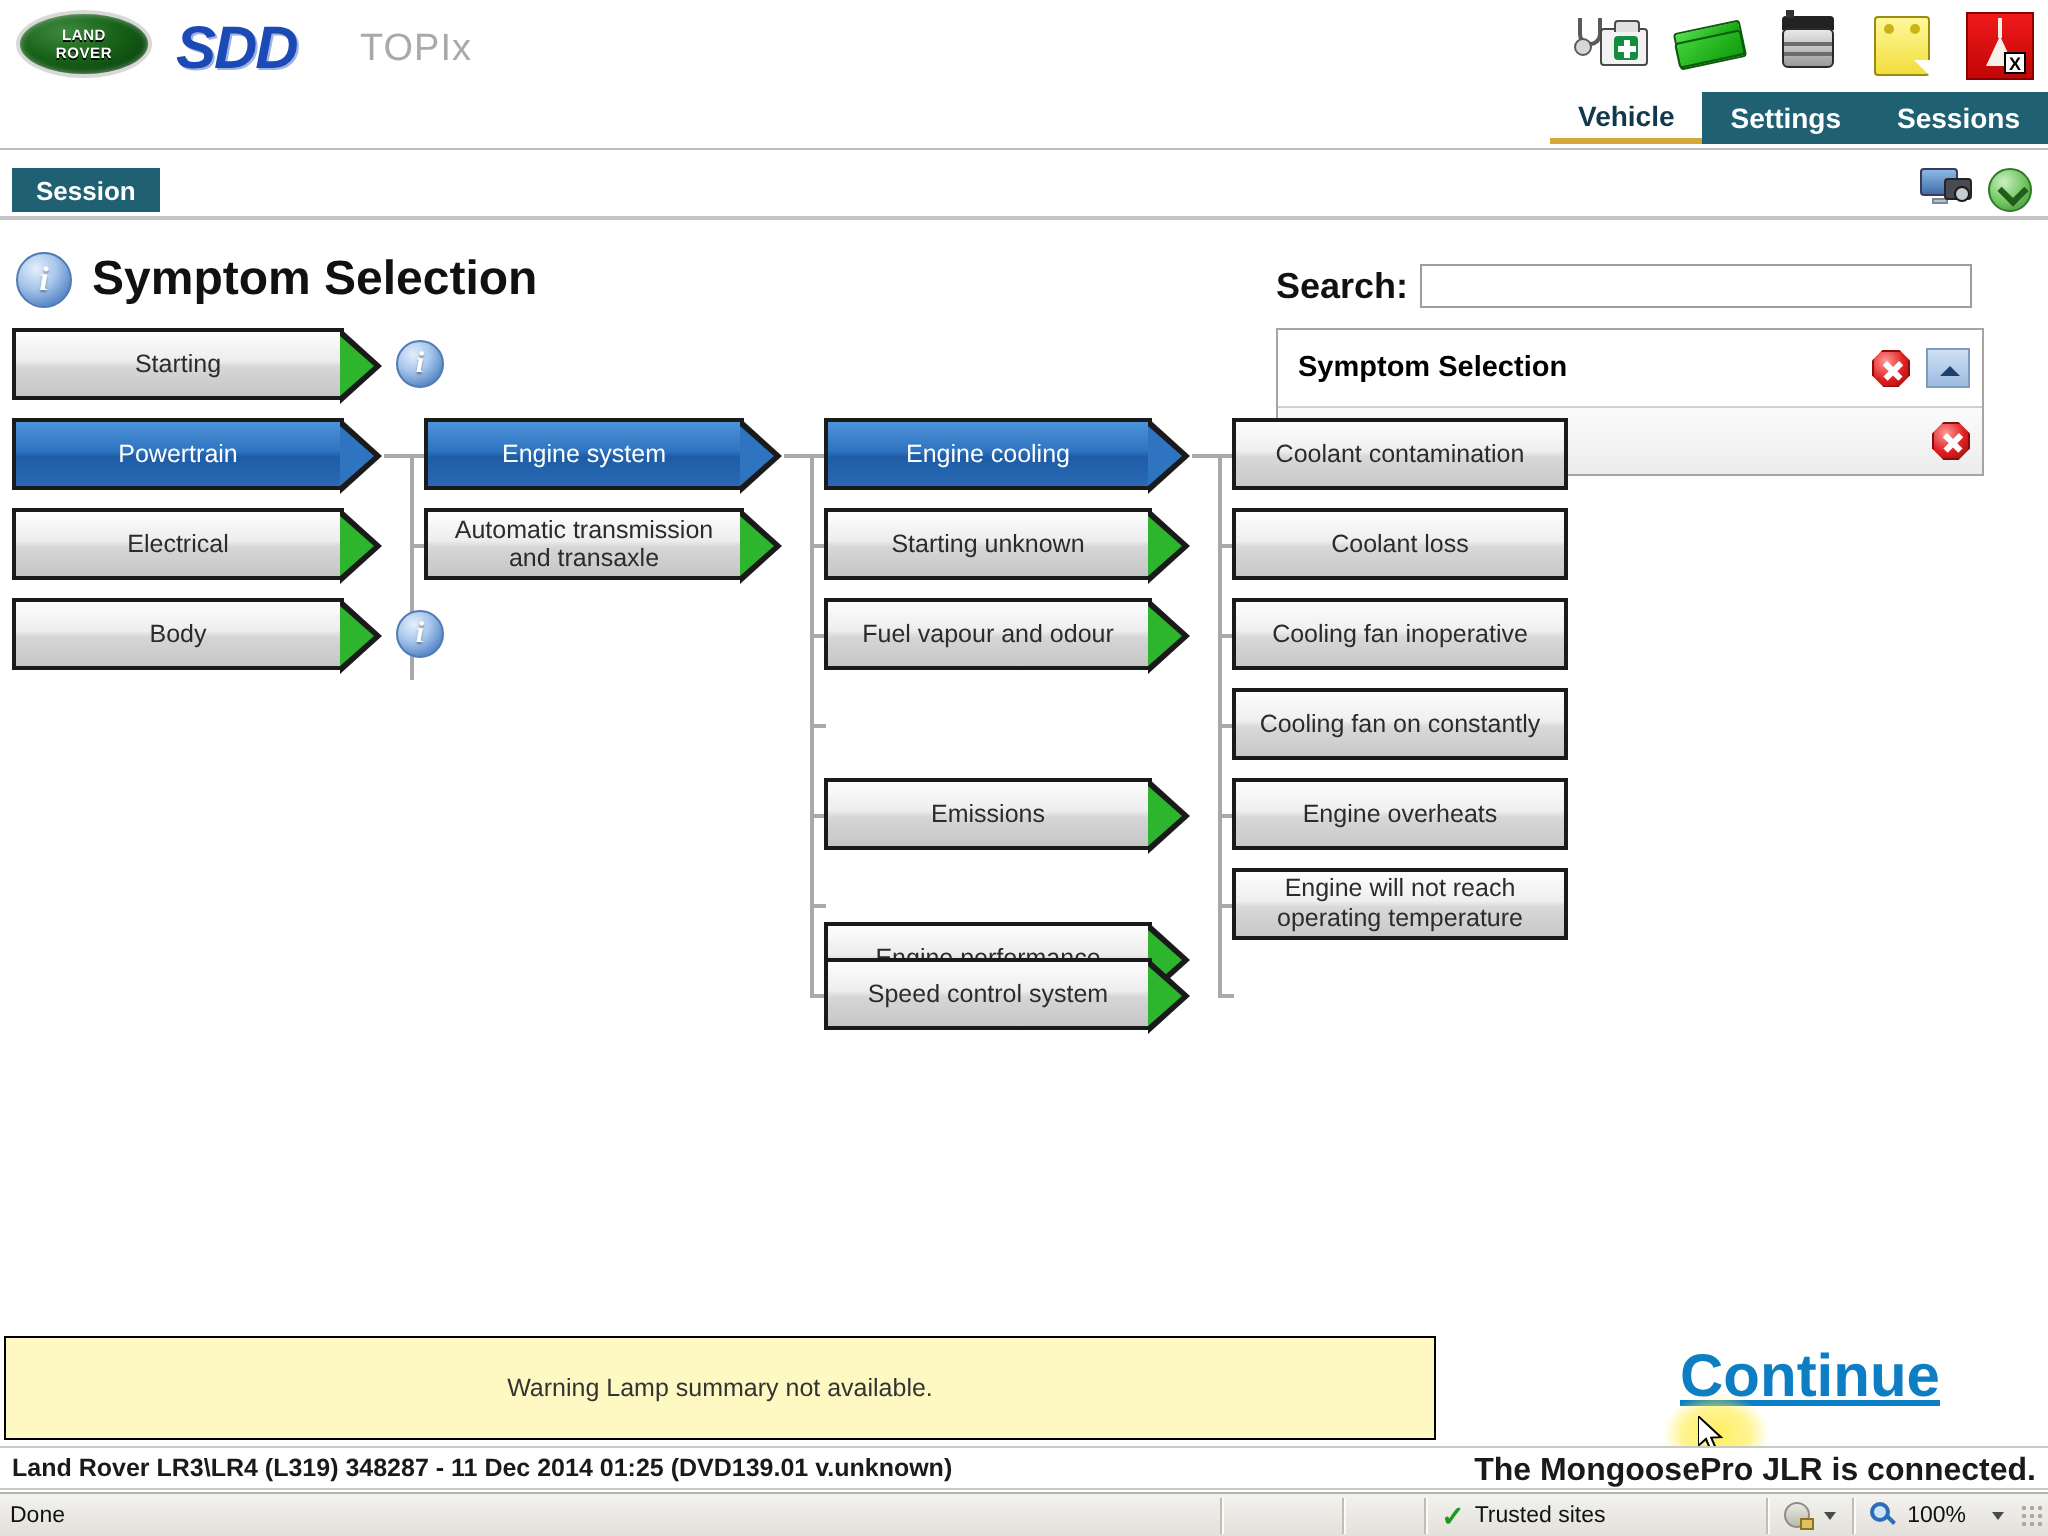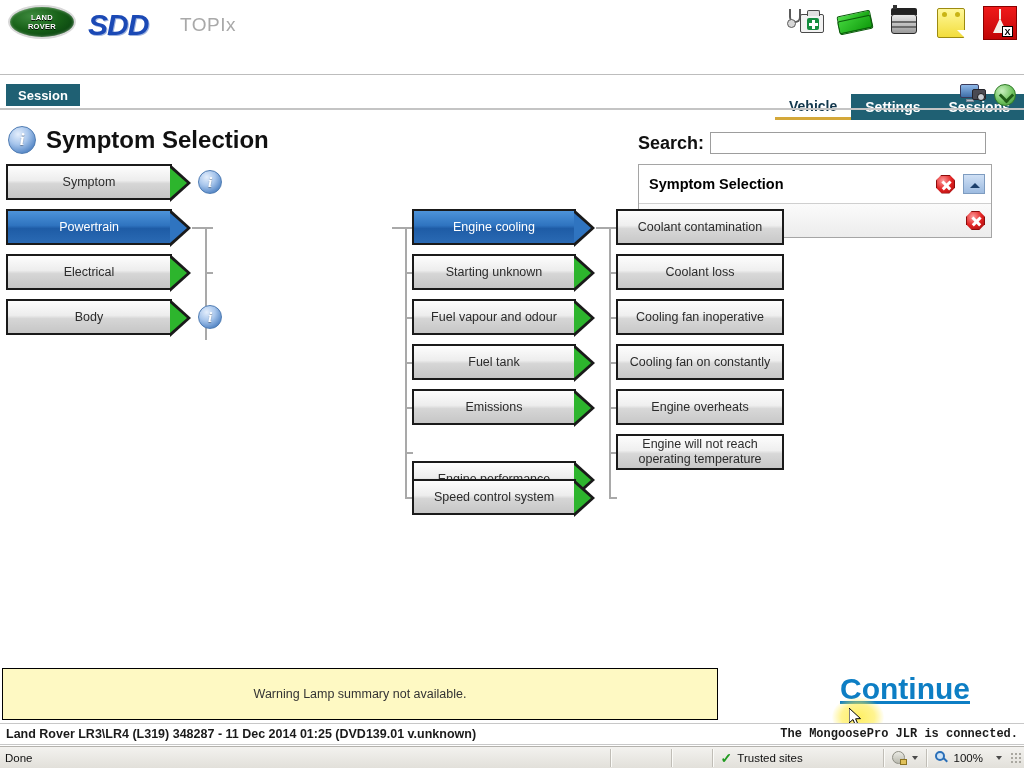--- a/index.html
+++ b/index.html
@@ -64,21 +64,21 @@
   .ic-note .d1,.ic-note .d2{position:absolute;width:5px;height:5px;border-radius:50%;background:#c9b415;top:10px;}
   .ic-note .d1{left:12px;} .ic-note .d2{left:25px;}
 
   
   .ic-warn .sq { position:absolute; left:5px; top:4px; width:34px; height:34px; background:linear-gradient(#f01a1a,#c10606); border:1px solid #8a0000;}
   .ic-warn .cone{position:absolute;left:15px;top:16px;width:0;height:0;border-left:7px solid transparent;border-right:7px solid transparent;border-bottom:15px solid #f5f0e8;}
   .ic-warn .ant{position:absolute;left:21px;top:7px;width:2px;height:10px;background:#f5f0e8;}
   .ic-warn .x{position:absolute;right:7px;bottom:7px;width:11px;height:11px;background:#fff;border:1px solid #000;font-size:9px;line-height:10px;text-align:center;color:#000;font-weight:bold;}
 
   
-  .tabs { position:absolute; right:0; top:46px; height:26px; display:flex; align-items:stretch;margin-top:48px; }
+  .tabs { position:absolute; right:0; top:46px; height:26px; display:flex; align-items:stretch; }
   .tab { padding:0 14px; display:flex; align-items:center; font-size:14px; font-weight:bold;
          font-family:"Liberation Sans", sans-serif; cursor:pointer; }
   .tab.inactive { background:#1f6073; color:#ffffff; }
   .tab.active { background:#ffffff; color:#12384d; border-bottom:3px solid #d4a83a; }
   .hdr-rule { position:absolute; left:0; top:74px; width:1024px; height:1px; background:#bdbdbd; }
 
   
   .session-bar { position:absolute; left:0; top:80px; width:1024px; height:32px; }
   .session-tab {
     position:absolute; left:6px; top:4px; height:22px; padding:0 12px;
@@ -180,22 +180,22 @@
     font-family:"Liberation Sans", sans-serif; cursor:pointer;margin-left:40px;}
   .click-glow { position:absolute; left:832px; top:697px; width:52px; height:40px; border-radius:50%;
     background:radial-gradient(ellipse at center, rgba(255,238,88,.95) 0%, rgba(255,236,70,.6) 45%, rgba(255,240,120,0) 72%);
     pointer-events:none;}
   .cursor { position:absolute; left:849px; top:708px; width:13px; height:19px; pointer-events:none;}
 
   .status-strip { position:absolute; left:0; top:723px; width:1024px; height:22px;
     background:#fff; border-top:1px solid #c8c8c8; border-bottom:1px solid #c8c8c8;padding-left:14px;}
   .status-left { position:absolute; left:6px; top:3px; font-size:12.5px; font-weight:bold; color:#1a1a1a;
     font-family:"Liberation Sans", sans-serif;}
-  .status-right { position:absolute; right:6px; top:3px; font-size:12px; font-weight:bold; color:#1a1a1a;
-    font-family:Liberation Mono, monospace;}
+  .status-right { position:absolute; right:6px; top:3px; font-size:16px; font-weight:bold; color:#1a1a1a;
+    font-family:Liberation Sans, sans-serif;}
 
   .browser-bar { position:absolute; left:0; top:746px; width:1024px; height:22px;
     background:linear-gradient(#f3f2ef,#e2e0da); border-top:1px solid #b4b2ad; display:flex; align-items:center;}
   .bb-done { font-size:11.5px; color:#111; padding-left:5px; font-family:"Liberation Sans", sans-serif;}
   .bb-sep { width:1px; height:18px; background:#c0bdb6; box-shadow:1px 0 0 #fbfbf8; }
   .bb-cell { display:flex; align-items:center; height:20px; padding:0 8px; font-size:11.5px; color:#111;
     font-family:"Liberation Sans", sans-serif; gap:5px;}
   .tick { color:#1f9a1f; font-size:14px; font-weight:bold; }
   .ic-zone { position:relative; width:15px; height:14px; }
   .ic-zone .globe { position:absolute; left:0; top:0; width:13px; height:13px; border-radius:50%;
@@ -306,21 +306,21 @@
     <div class="conn h" style="left:609px; top:157px; width:8px;"></div>
     <div class="conn h" style="left:609px; top:202px; width:8px;"></div>
     <div class="conn h" style="left:609px; top:247px; width:8px;"></div>
     <div class="conn h" style="left:609px; top:292px; width:8px;"></div>
     <div class="conn h" style="left:609px; top:337px; width:8px;"></div>
 
     <div class="arrow-btn grey" style="left:6px;  top:4px;  width:166px; height:36px;">
       <span class="tip">
           <span class="tip-in"></span>
         </span>
-      <span>Symptom</span>
+      <span>Starting</span>
     </div>
     <div class="info-icon small" style="position:absolute; left:198px; top:10px;"></div>
 
     <div class="arrow-btn blue" style="left:6px;  top:49px; width:166px; height:36px;">
       <span class="tip">
           <span class="tip-in"></span>
         </span>
       <span>Powertrain</span>
     </div>
 
@@ -332,45 +332,51 @@
     </div>
 
     <div class="arrow-btn grey" style="left:6px;  top:139px; width:166px; height:36px;">
       <span class="tip">
           <span class="tip-in"></span>
         </span>
       <span>Body</span>
     </div>
     <div class="info-icon small" style="position:absolute; left:198px; top:145px;"></div>
 
-
+    <div class="arrow-btn blue" style="left:212px; top:49px; width:160px; height:36px;">
+      <span class="tip">
+          <span class="tip-in"></span>
+        </span>
+      <span>Engine system</span>
+    </div>
+
+    <div class="arrow-btn grey" style="left:212px; top:94px; width:160px; height:36px;">
+      <span class="tip">
+          <span class="tip-in"></span>
+        </span>
+      <span>Automatic transmission and transaxle</span>
+    </div>
 
     <div class="arrow-btn blue" style="left:412px; top:49px;  width:164px; height:36px;">
       <span class="tip">
           <span class="tip-in"></span>
         </span>
       <span>Engine cooling</span>
     </div>
     <div class="arrow-btn grey" style="left:412px; top:94px;  width:164px; height:36px;">
       <span class="tip">
           <span class="tip-in"></span>
         </span>
       <span>Starting unknown</span>
     </div>
     <div class="arrow-btn grey" style="left:412px; top:139px; width:164px; height:36px;">
       <span class="tip">
           <span class="tip-in"></span>
         </span>
       <span>Fuel vapour and odour</span>
-    </div>
-    <div class="arrow-btn grey" style="left:412px; top:184px; width:164px; height:36px;">
-      <span class="tip">
-          <span class="tip-in"></span>
-        </span>
-      <span>Fuel tank</span>
     </div>
     <div class="arrow-btn grey" style="left:412px; top:229px; width:164px; height:36px;">
       <span class="tip">
           <span class="tip-in"></span>
         </span>
       <span>Emissions</span>
     </div>
     <div class="arrow-btn grey" style="left:412px; top:274px; width:164px; height:36px;margin-top:27px;">
       <span class="tip">
           <span class="tip-in"></span>

